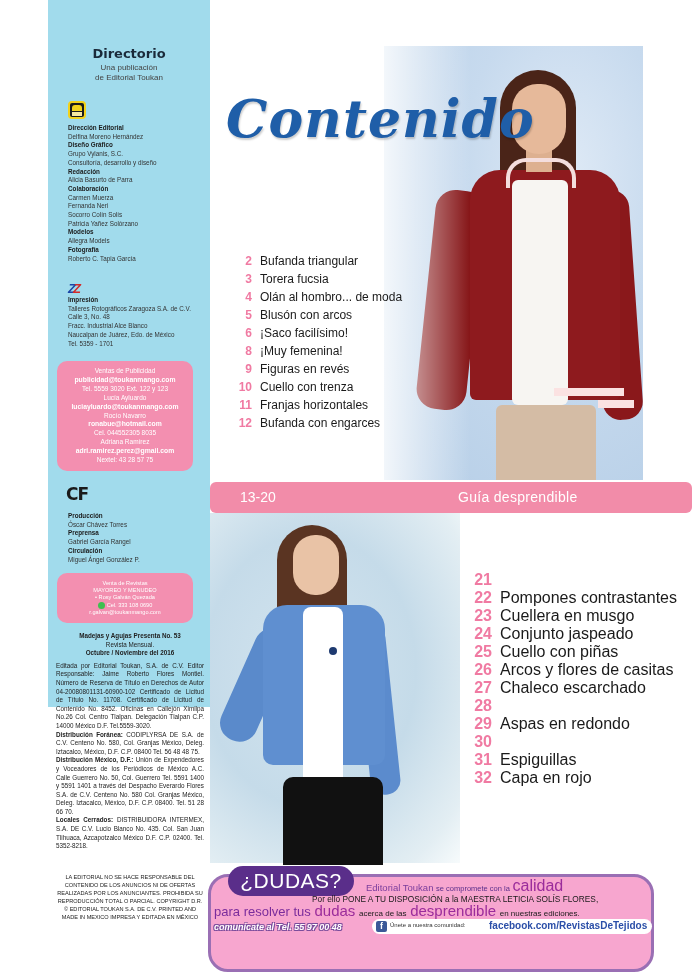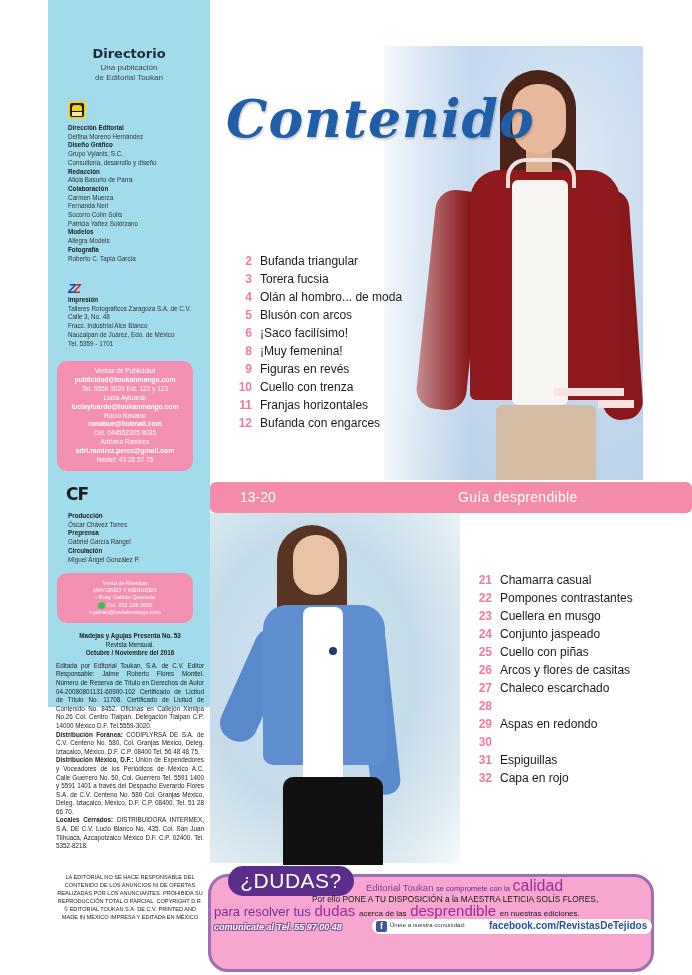--- a/index.html
+++ b/index.html
@@ -68,21 +68,21 @@
     .model2 { position: absolute; left: 225px; top: 525px; width: 180px; height: 340px; }
     .m2-hair { position: absolute; left: 52px; top: 0; width: 70px; height: 100px; background: #5a3422; border-radius: 36px 36px 18px 18px; }
     .m2-face { position: absolute; left: 68px; top: 10px; width: 46px; height: 60px; background: #e9c3a6; border-radius: 22px; }
     .m2-torso { position: absolute; left: 38px; top: 80px; width: 122px; height: 160px; background: #5f8fd0; border-radius: 24px 24px 10px 10px; }
     .m2-shirt { position: absolute; left: 78px; top: 82px; width: 40px; height: 175px; background: #ffffff; border-radius: 8px 8px 2px 2px; }
     .m2-arm-l { position: absolute; left: 12px; top: 100px; width: 38px; height: 120px; background: #5a8acb; border-radius: 18px; transform: rotate(24deg); }
     .m2-arm-r { position: absolute; left: 138px; top: 100px; width: 30px; height: 170px; background: #5b8bcd; border-radius: 14px; transform: rotate(-6deg); }
     .m2-button { position: absolute; left: 104px; top: 122px; width: 8px; height: 8px; border-radius: 50%; background: #1e3a70; }
     .m2-pants { position: absolute; left: 58px; top: 252px; width: 100px; height: 88px; background: #111111; border-radius: 10px 10px 0 0; }
 
-    .toc-bottom { position: absolute; left: 470px; top: 571px; font-size: 12px; line-height: 18px; }
+    .toc-bottom { position: absolute; left: 470px; top: 571px; font-size: 16px; line-height: 18px; }
     .toc-bottom .toc-row { align-items: flex-start; }
     .toc-bottom .toc-title { width: 180px; white-space: normal; }
 
     
     .dudas-box { position: absolute; left: 208px; top: 874px; width: 446px; height: 98px; background: #f7a6cf; border: 3px solid #9a6fb4; border-radius: 20px; }
     .dudas-pill { position: absolute; left: 228px; top: 866px; width: 126px; height: 30px; background: #5a2e8a; border-radius: 16px; color: #ffffff; font-size: 21px; text-align: center; line-height: 30px; letter-spacing: 0.5px; }
     .dudas-l1 { position: absolute; left: 366px; top: 877px; font-size: 9.5px; color: #7a3c9c; white-space: nowrap; }
     .dudas-l1 .sm { font-size: 7.5px; color: #5a2e8a; }
     .dudas-l1 .big { font-size: 16px; color: #9b2c9b; }
     .dudas-l2 { position: absolute; left: 312px; top: 894px; font-size: 8.3px; color: #1a1a1a; white-space: nowrap; }
@@ -252,21 +252,20 @@
   <div class="m2-torso"></div>
   <div class="m2-shirt"></div>
   <div class="m2-face"></div>
   <div class="m2-button"></div>
   <div class="m2-pants"></div>
 </div>
 
 <div class="toc-bottom" id="toc-bottom">
     <div class="toc-row">
       <span class="toc-num">21</span>
-      <span class="toc-title">Chamarra casual</span>
     </div>
     <div class="toc-row">
       <span class="toc-num">22</span>
       <span class="toc-title">Pompones contrastantes</span>
     </div>
     <div class="toc-row">
       <span class="toc-num">23</span>
       <span class="toc-title">Cuellera en musgo</span>
     </div>
     <div class="toc-row">

